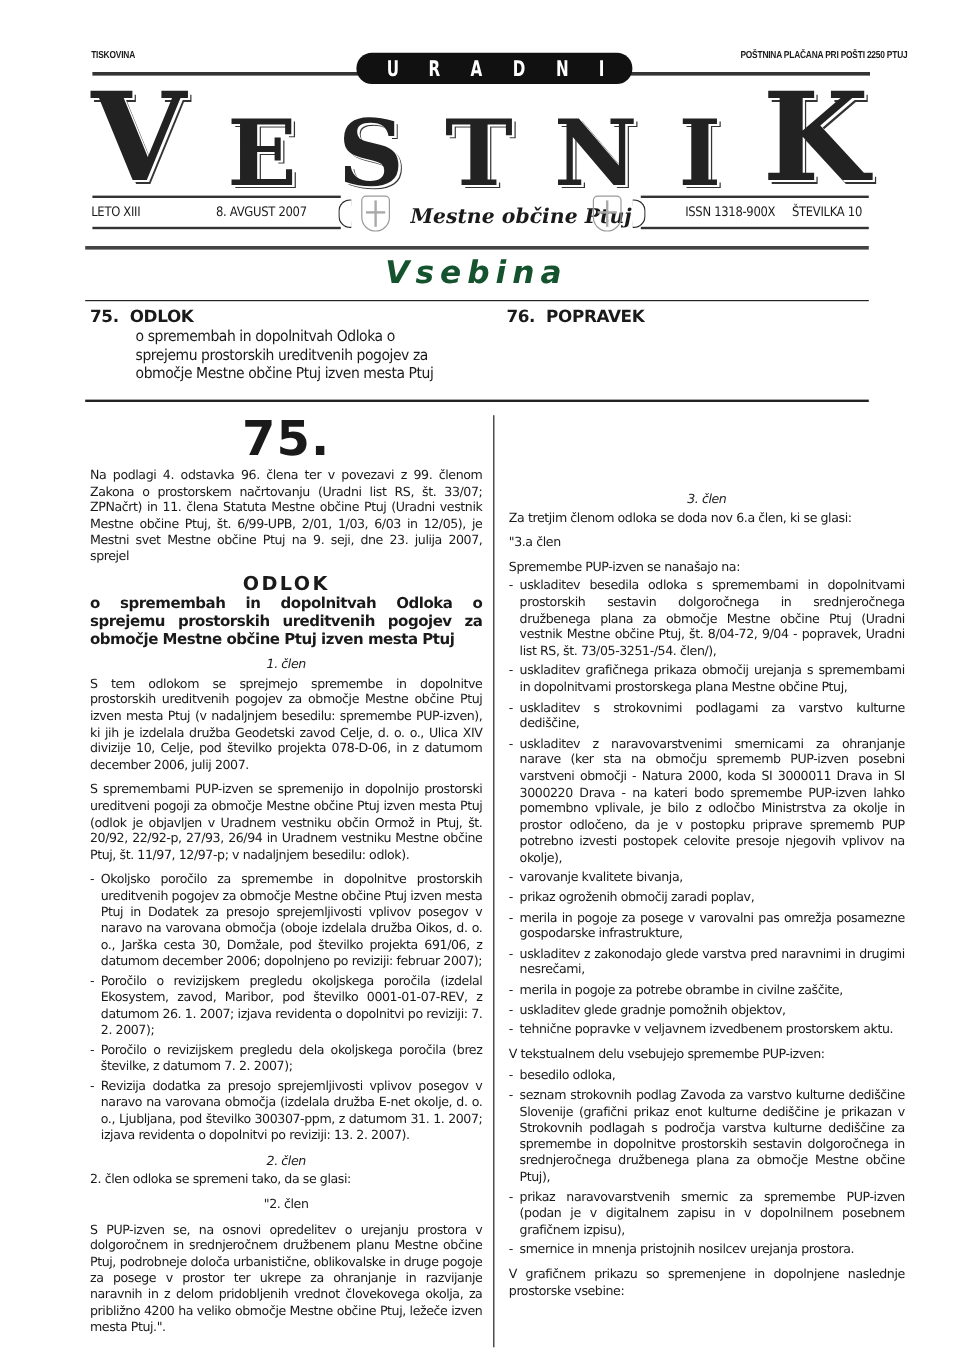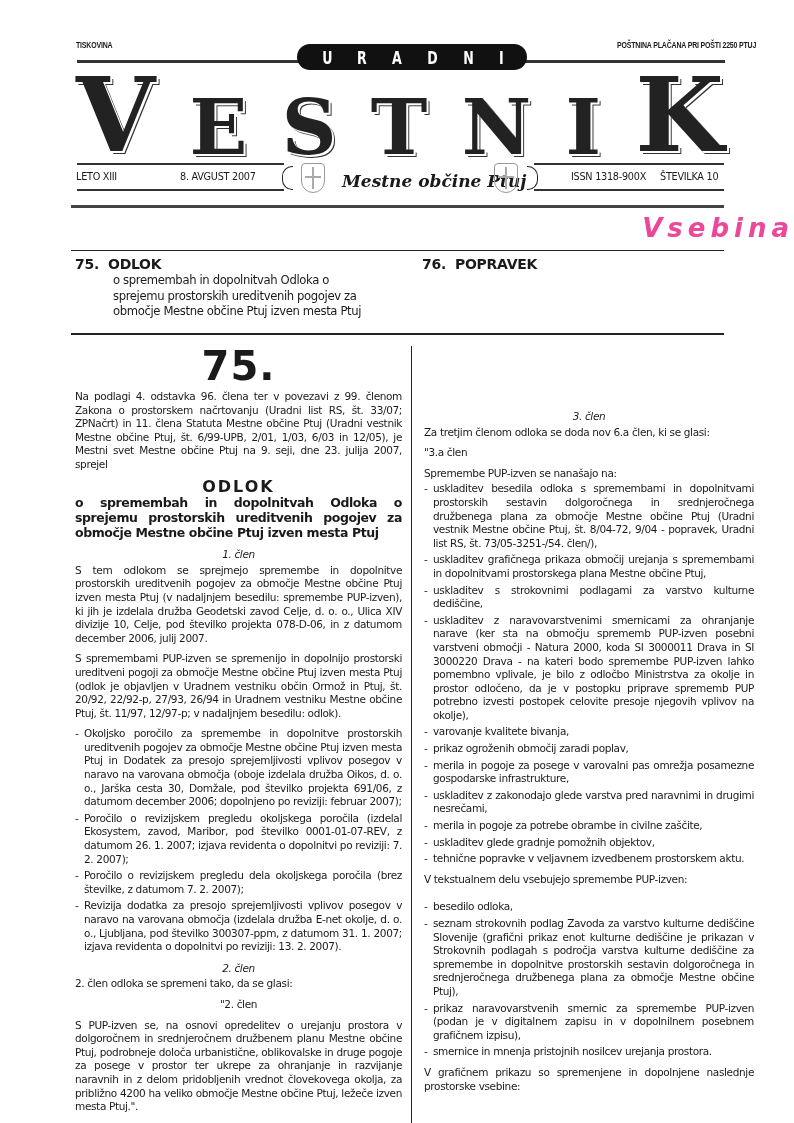--- a/index.html
+++ b/index.html
@@ -16,21 +16,21 @@
   .vestnik-title .big { font-size: 102px; }
   .vestnik-title .mid { font-size: 76px; }
 
   .infobar { font-family: "DejaVu Sans", sans-serif; font-size: 11px; letter-spacing: -0.3px; transform: scaleX(0.88); transform-origin: left top; white-space: nowrap; }
   .bracket { width: 10px; height: 22px; border: 1.5px solid #222; }
   .crest { width: 24px; height: 30px; border: 1px solid #999; border-radius: 4px 4px 12px 12px; box-sizing: border-box; }
   .crest::before { content: ""; position: absolute; left: 10px; top: 3px; width: 2px; height: 22px; background: #aaa; }
   .crest::after { content: ""; position: absolute; left: 3px; top: 12px; width: 16px; height: 2px; background: #aaa; }
   .mestne { font-family: "DejaVu Serif", serif; font-style: italic; font-size: 17px; font-weight: bold; }
 
-  .vsebina { left: 0; width: 794px; top: 213px; text-align: right; font-family: "DejaVu Sans", sans-serif; font-weight: bold; font-style: italic; font-size: 26px; letter-spacing: 5px; color: #ec4899; }
+  .vsebina { left: 0; width: 794px; top: 213px; text-align: center; font-family: "DejaVu Sans", sans-serif; font-weight: bold; font-style: italic; font-size: 26px; letter-spacing: 5px; color: #14532d; }
 
   .toc-num { font-family: "DejaVu Sans", sans-serif; font-weight: bold; font-size: 14px; letter-spacing: -0.3px; }
   .toc-desc { font-family: "DejaVu Sans", sans-serif; font-size: 12.5px; line-height: 15.5px; letter-spacing: -0.4px; transform: scaleX(0.93); transform-origin: left top; }
 
   
   .col { font-family: "DejaVu Sans", sans-serif; font-size: 10.5px; line-height: 13.6px; text-align: justify; letter-spacing: -0.35px; }
   .col p { margin: 0 0 7px 0; }
   .col .center { text-align: center; }
   .col .clen { text-align: center; font-weight: normal; font-style: italic; margin: 8px 0 2px 0; }
   .col ul { list-style: none; margin: 0 0 7px 0; padding: 0; }
@@ -144,21 +144,21 @@
     <li>uskladitev s strokovnimi podlagami za varstvo kulturne dediščine,</li>
     <li>uskladitev z naravovarstvenimi smernicami za ohranjanje narave (ker sta na območju sprememb PUP-izven posebni varstveni območji - Natura 2000, koda SI 3000011 Drava in SI 3000220 Drava - na kateri bodo spremembe PUP-izven lahko pomembno vplivale, je bilo z odločbo Ministrstva za okolje in prostor odločeno, da je v postopku priprave sprememb PUP potrebno izvesti postopek celovite presoje njegovih vplivov na okolje),</li>
     <li>varovanje kvalitete bivanja,</li>
     <li>prikaz ogroženih območij zaradi poplav,</li>
     <li>merila in pogoje za posege v varovalni pas omrežja posamezne gospodarske infrastrukture,</li>
     <li>uskladitev z zakonodajo glede varstva pred naravnimi in drugimi nesrečami,</li>
     <li>merila in pogoje za potrebe obrambe in civilne zaščite,</li>
     <li>uskladitev glede gradnje pomožnih objektov,</li>
     <li>tehnične popravke v veljavnem izvedbenem prostorskem aktu.</li>
   </ul>
-  <p style="margin-bottom:14px;">V tekstualnem delu vsebujejo spremembe PUP-izven:</p>
+  <p style="margin-bottom:4px;">V tekstualnem delu vsebujejo spremembe PUP-izven:</p>
   <ul>
     <li>besedilo odloka,</li>
     <li>seznam strokovnih podlag Zavoda za varstvo kulturne dediščine Slovenije (grafični prikaz enot kulturne dediščine je prikazan v Strokovnih podlagah s področja varstva kulturne dediščine za spremembe in dopolnitve prostorskih sestavin dolgoročnega in srednjeročnega družbenega plana za območje Mestne občine Ptuj),</li>
     <li>prikaz naravovarstvenih smernic za spremembe PUP-izven (podan je v digitalnem zapisu in v dopolnilnem posebnem grafičnem izpisu),</li>
     <li>smernice in mnenja pristojnih nosilcev urejanja prostora.</li>
   </ul>
   <p style="margin-bottom:2px;">V grafičnem prikazu so spremenjene in dopolnjene naslednje prostorske vsebine:</p>
 </div>
 
 </body></html>

